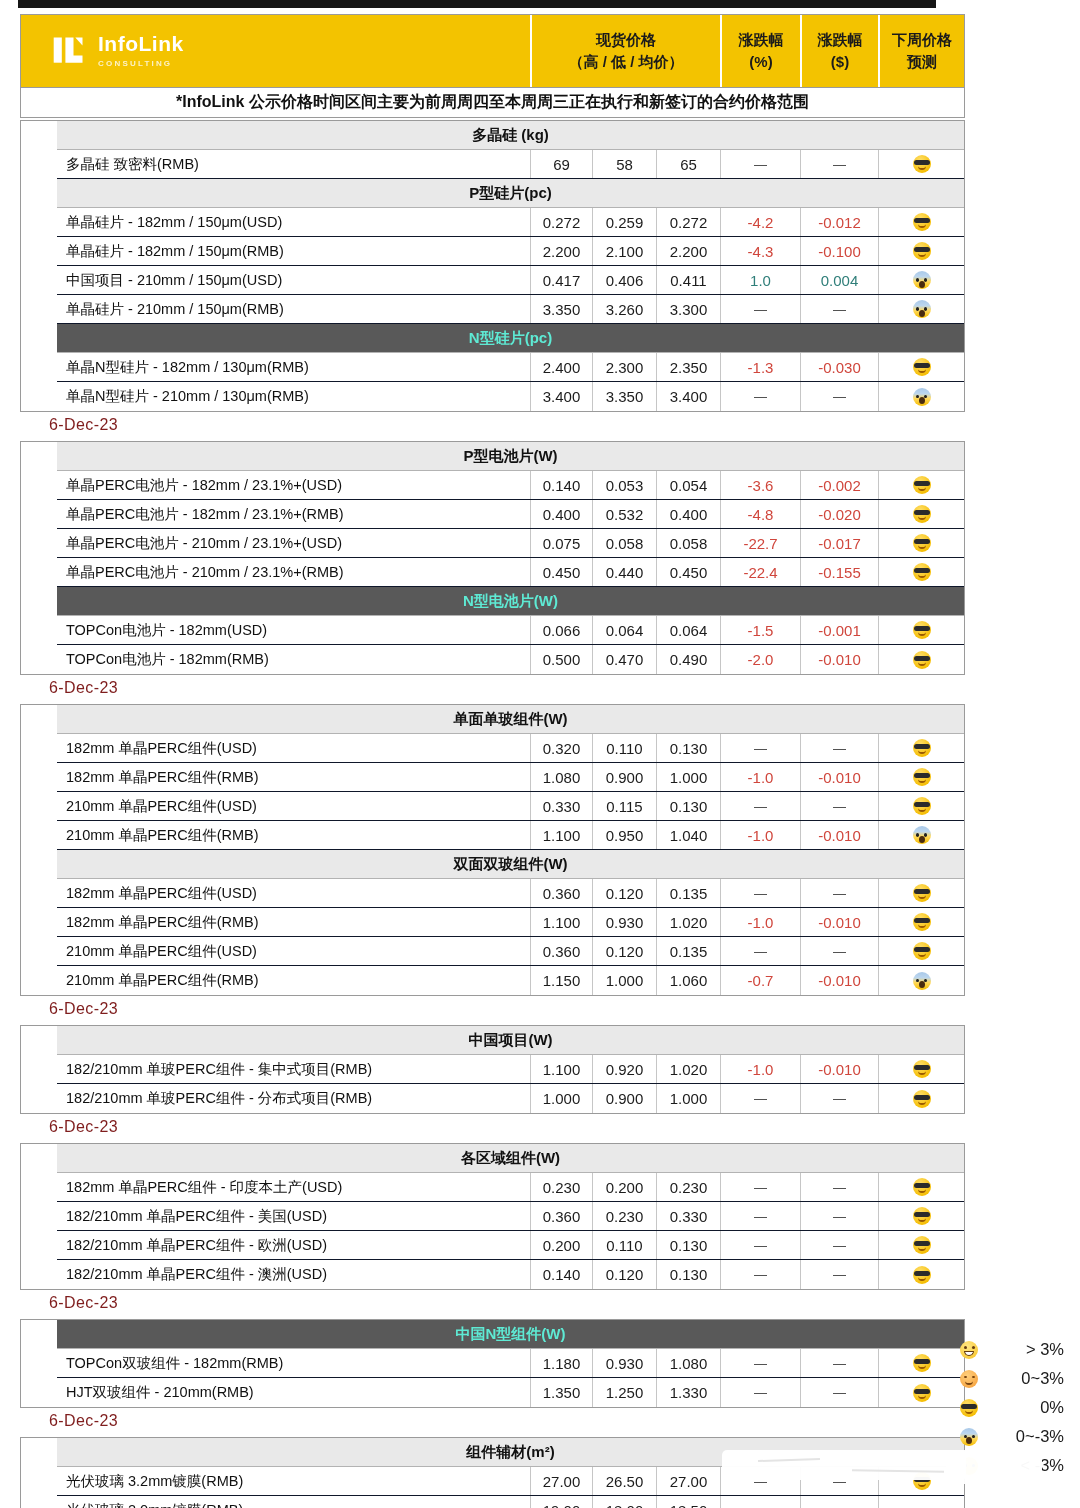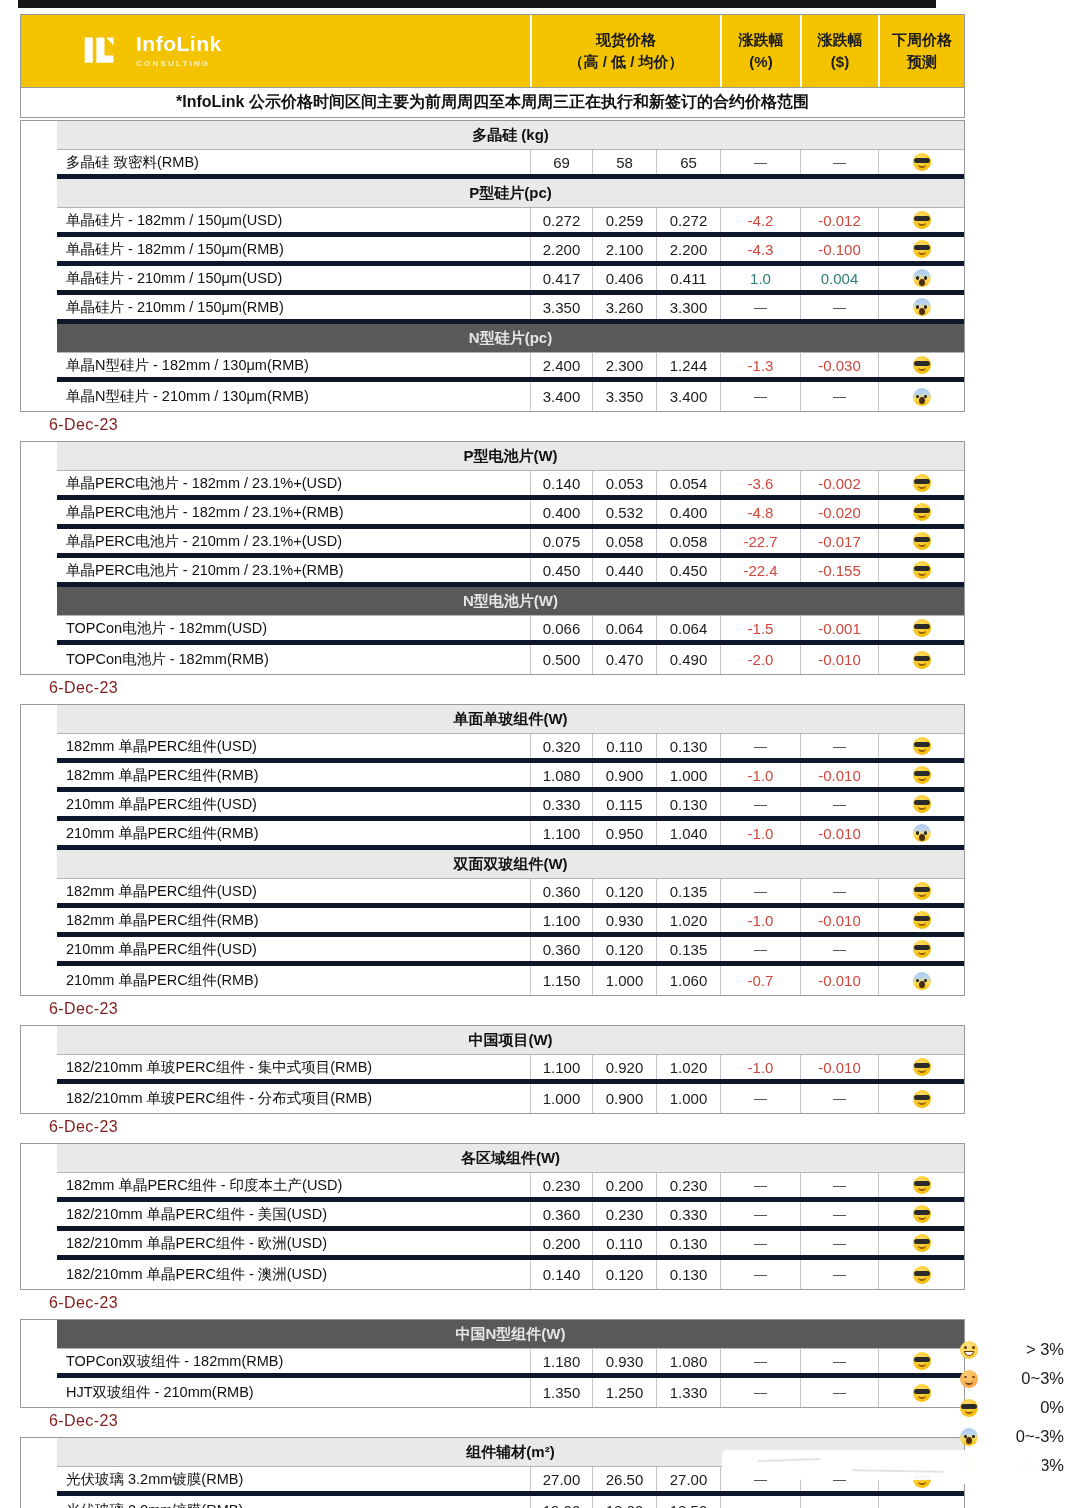--- a/index.html
+++ b/index.html
@@ -6,37 +6,37 @@
   #page{position:relative;width:1080px;height:1508px;background:#fff;overflow:hidden;
         font-family:"Liberation Sans","DejaVu Sans",sans-serif;color:#111;}
   #topbar{position:absolute;left:18px;top:0;width:918px;height:8px;background:#161616;}
   #content{position:absolute;left:20px;top:14px;width:945px;}
 
   
   #hdr{border:1px solid #9a9a9a;}
   .yellow{display:grid;grid-template-columns:1fr 190px 80px 78px 86px;height:72px;background:#F3C300;}
   .ycell{display:flex;flex-direction:column;align-items:center;justify-content:center;
          font-weight:bold;font-size:15px;line-height:1.5;color:#1b1b1b;border-left:2px solid #fff;text-align:center;}
-  .ylogo{border-left:none;flex-direction:row;justify-content:flex-start;gap:18px;padding-left:30px;margin-left:31px;}
+  .ylogo{border-left:none;flex-direction:row;justify-content:flex-start;gap:11px;padding-left:30px;}
   .logo-mark{width:36px;height:36px;flex:none;}
   .logo-text{display:flex;flex-direction:column;align-items:flex-start;}
   .lt1{font-size:21px;font-weight:bold;color:#fff;letter-spacing:.5px;line-height:1.1;}
   .lt2{font-size:8px;color:rgba(255,255,255,.78);letter-spacing:2.2px;margin-top:2px;font-weight:bold;}
 
   .note{height:29px;display:flex;align-items:center;justify-content:center;font-weight:bold;
         font-size:16px;background:#fff;border-top:1px solid #9a9a9a;}
 
   
   .pblock{border:1px solid #9a9a9a;margin-top:2px;background:#fff;padding-left:36px;}
   .sec{height:29px;display:flex;align-items:center;justify-content:center;font-weight:bold;
        font-size:15px;border-bottom:1px solid #b3b3b3;box-sizing:border-box;}
   .sec-light{background:#E9E9E9;color:#111;}
-  .sec-dark{background:#595959;color:#e5e5e5;}
+  .sec-dark{background:#595959;color:#5eead4;}
   .row{display:grid;grid-template-columns:1fr 62px 64px 64px 80px 78px 86px;height:29px;
-       border-bottom:5px solid #0f172a;box-sizing:border-box;}
+       border-bottom:1px solid #0f172a;box-sizing:border-box;}
   .pblock > :last-child{border-bottom:none;}
   .c{display:flex;align-items:center;justify-content:center;font-size:15px;border-left:1px solid #c6c6c6;color:#1c1c1c;}
   .c.name{justify-content:flex-start;padding-left:9px;border-left:none;font-size:14.5px;color:#111;}
   .neg{color:#D0463C;}
   .pos{color:#2F7E79;}
   .dashv{color:#3a3a3a;font-size:13px;}
   .stamp{height:27px;box-sizing:border-box;padding:4px 0 0 5px;color:#7f1d1d;font-size:16px;letter-spacing:.4px;margin-left:24px;}
 
   
   #legend{position:absolute;left:952px;top:1335px;width:118px;}
@@ -135,21 +135,21 @@
             <div class="c">2.200</div>
             <div class="c">2.100</div>
             <div class="c">2.200</div>
             <div class="c neg">-4.3</div>
             <div class="c neg">-0.100</div>
             <div class="c">
               <span class="emo emo-sun"></span>
             </div>
           </div>
           <div class="row">
-            <div class="c name">单晶硅片 - 210mm / 150μm(USD)</div>
+            <div class="c name">中国项目 - 210mm / 150μm(USD)</div>
             <div class="c">0.417</div>
             <div class="c">0.406</div>
             <div class="c">0.411</div>
             <div class="c pos">1.0</div>
             <div class="c pos">0.004</div>
             <div class="c">
               <span class="emo emo-scream"></span>
             </div>
           </div>
           <div class="row">
@@ -161,21 +161,21 @@
             <div class="c dashv">—</div>
             <div class="c">
               <span class="emo emo-scream"></span>
             </div>
           </div>
           <div class="sec sec-dark">N型硅片(pc)</div>
           <div class="row">
             <div class="c name">单晶N型硅片 - 182mm / 130μm(RMB)</div>
             <div class="c">2.400</div>
             <div class="c">2.300</div>
-            <div class="c">1.244</div>
+            <div class="c">2.350</div>
             <div class="c neg">-1.3</div>
             <div class="c neg">-0.030</div>
             <div class="c">
               <span class="emo emo-sun"></span>
             </div>
           </div>
           <div class="row">
             <div class="c name">单晶N型硅片 - 210mm / 130μm(RMB)</div>
             <div class="c">3.400</div>
             <div class="c">3.350</div>

